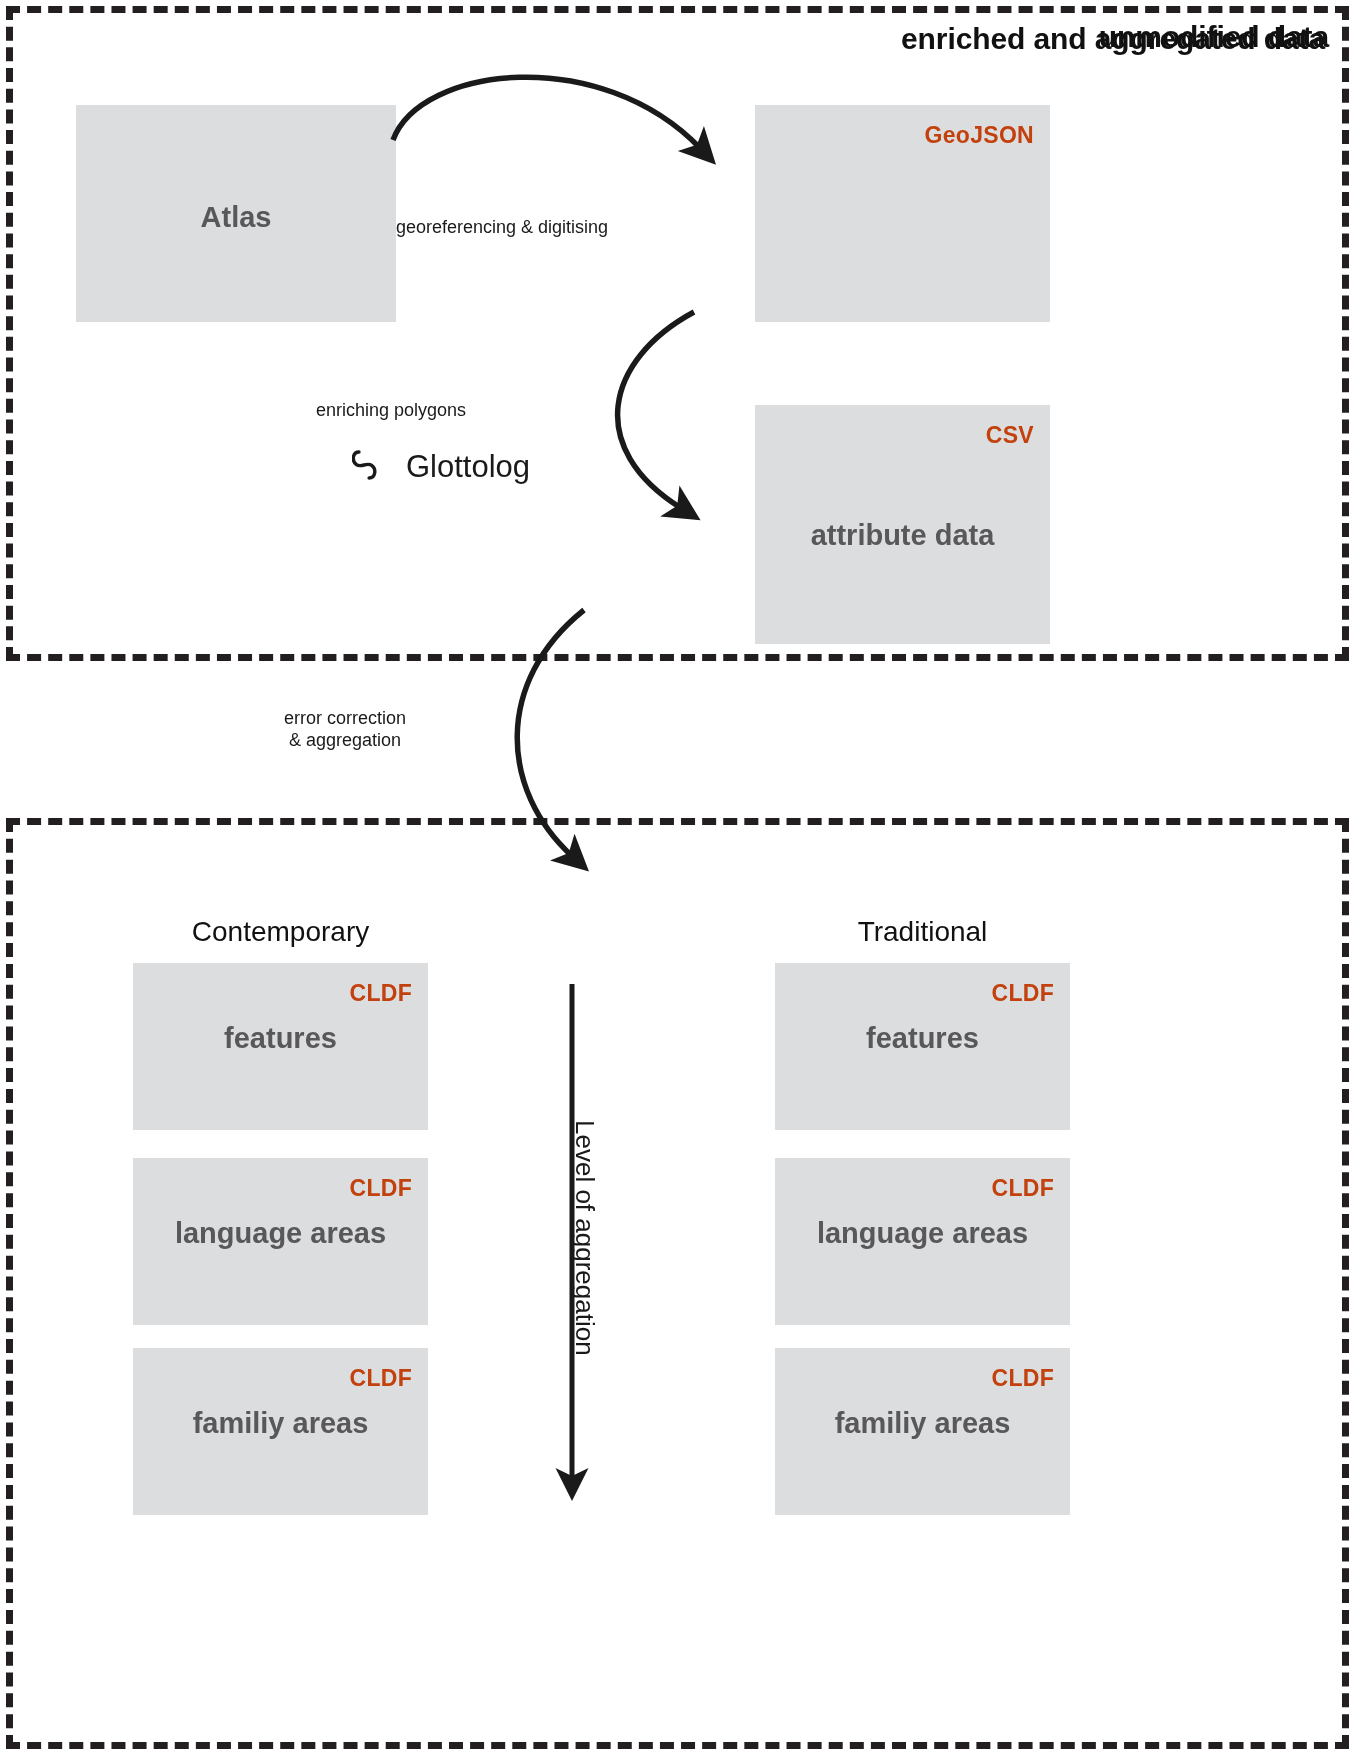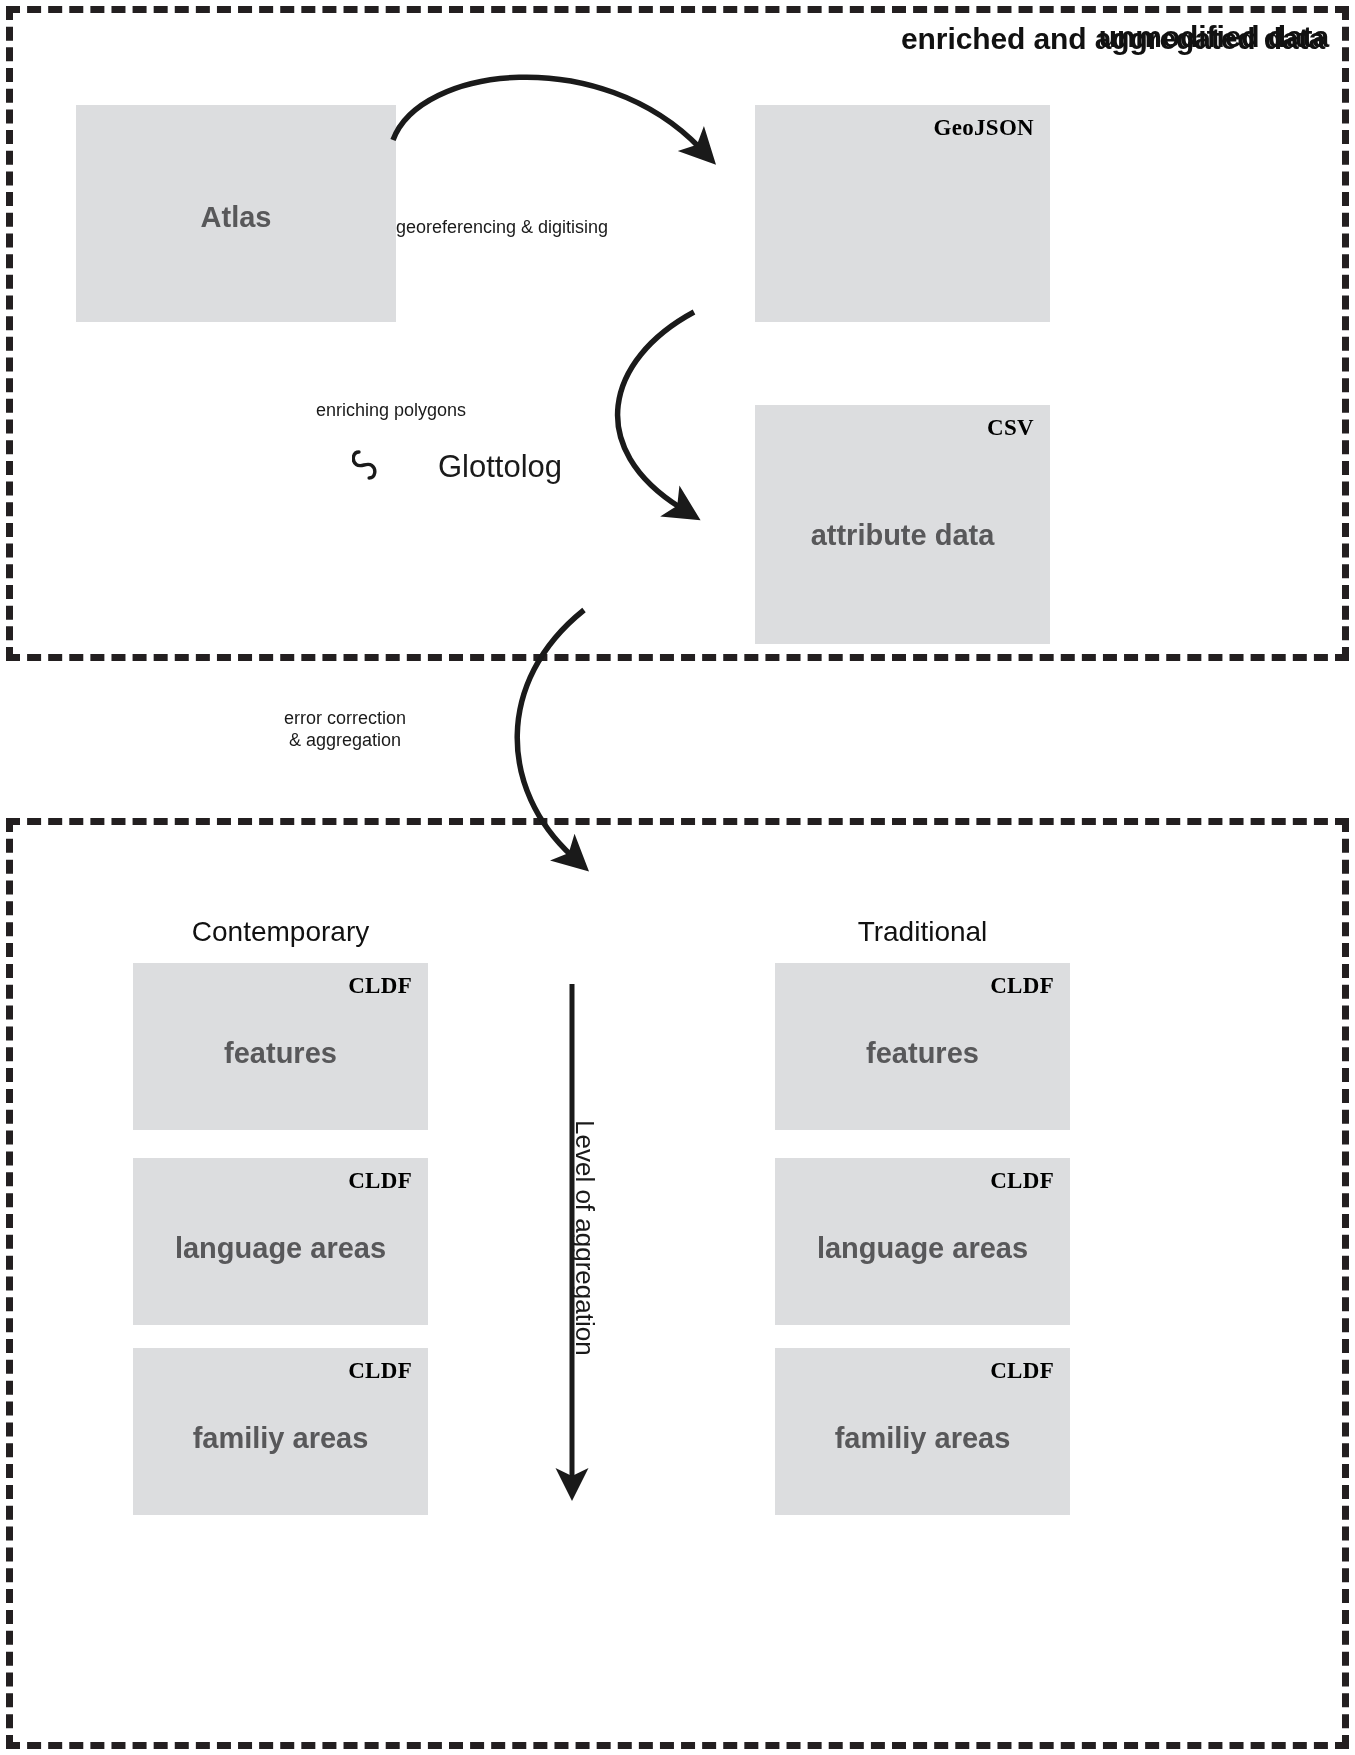--- a/index.html
+++ b/index.html
@@ -38,28 +38,27 @@
   #title-enriched   { right: 30px; top: 22px; }
 
   
   .databox {
     position: absolute;
     background: #dcdddf;
     box-sizing: border-box;
   }
   .databox .fmt {
     position: absolute;
-    top: 10px;
+    top: 17px;
     right: 16px;
     font-size: 23px;
     font-weight: bold;
-    color: #000000;
+    color: #c2410c;
     letter-spacing: 0.3px;
     white-space: nowrap;
-    font-family: Liberation Serif, serif;
   }
   .databox .boxlabel {
     position: absolute;
     left: 0;
     right: 0;
     text-align: center;
     font-size: 29px;
     font-weight: bold;
     color: #58585a;
     line-height: 1.3;
@@ -73,21 +72,21 @@
   #box-attr             { left: 755px; top: 405px; width: 295px; height: 239px; }
   #box-attr .boxlabel   { top: 94px; margin-top: 18px; }
 
   
   #box-c-features  { left: 133px; top: 963px;  width: 295px; height: 167px; }
   #box-c-langareas { left: 133px; top: 1158px; width: 295px; height: 167px; }
   #box-c-famareas  { left: 133px; top: 1348px; width: 295px; height: 167px; }
   #box-t-features  { left: 775px; top: 963px;  width: 295px; height: 167px; }
   #box-t-langareas { left: 775px; top: 1158px; width: 295px; height: 167px; }
   #box-t-famareas  { left: 775px; top: 1348px; width: 295px; height: 167px; }
-  .lower .boxlabel { top: 72px; }
+  .lower .boxlabel { top: 57px; }
 
   
   .colheading {
     position: absolute;
     font-size: 28px;
     color: #111111;
     text-align: center;
     white-space: nowrap;
   }
   #head-contemporary { left: 133px; width: 295px; top: 916px; }
@@ -112,21 +111,20 @@
     left: 352px;
     top: 444px;
     display: flex;
     align-items: center;
     gap: 14px;
   }
   #src-glottolog .glotto-name {
     font-size: 31px;
     color: #1a1a1a;
     white-space: nowrap;
-    margin-left: 32px;
   }
   #aggregation-label {
     position: absolute;
     left: 600px;
     top: 1120px;
     font-size: 26px;
     color: #1a1a1a;
     white-space: nowrap;
     transform-origin: left top;
     transform: rotate(90deg);

